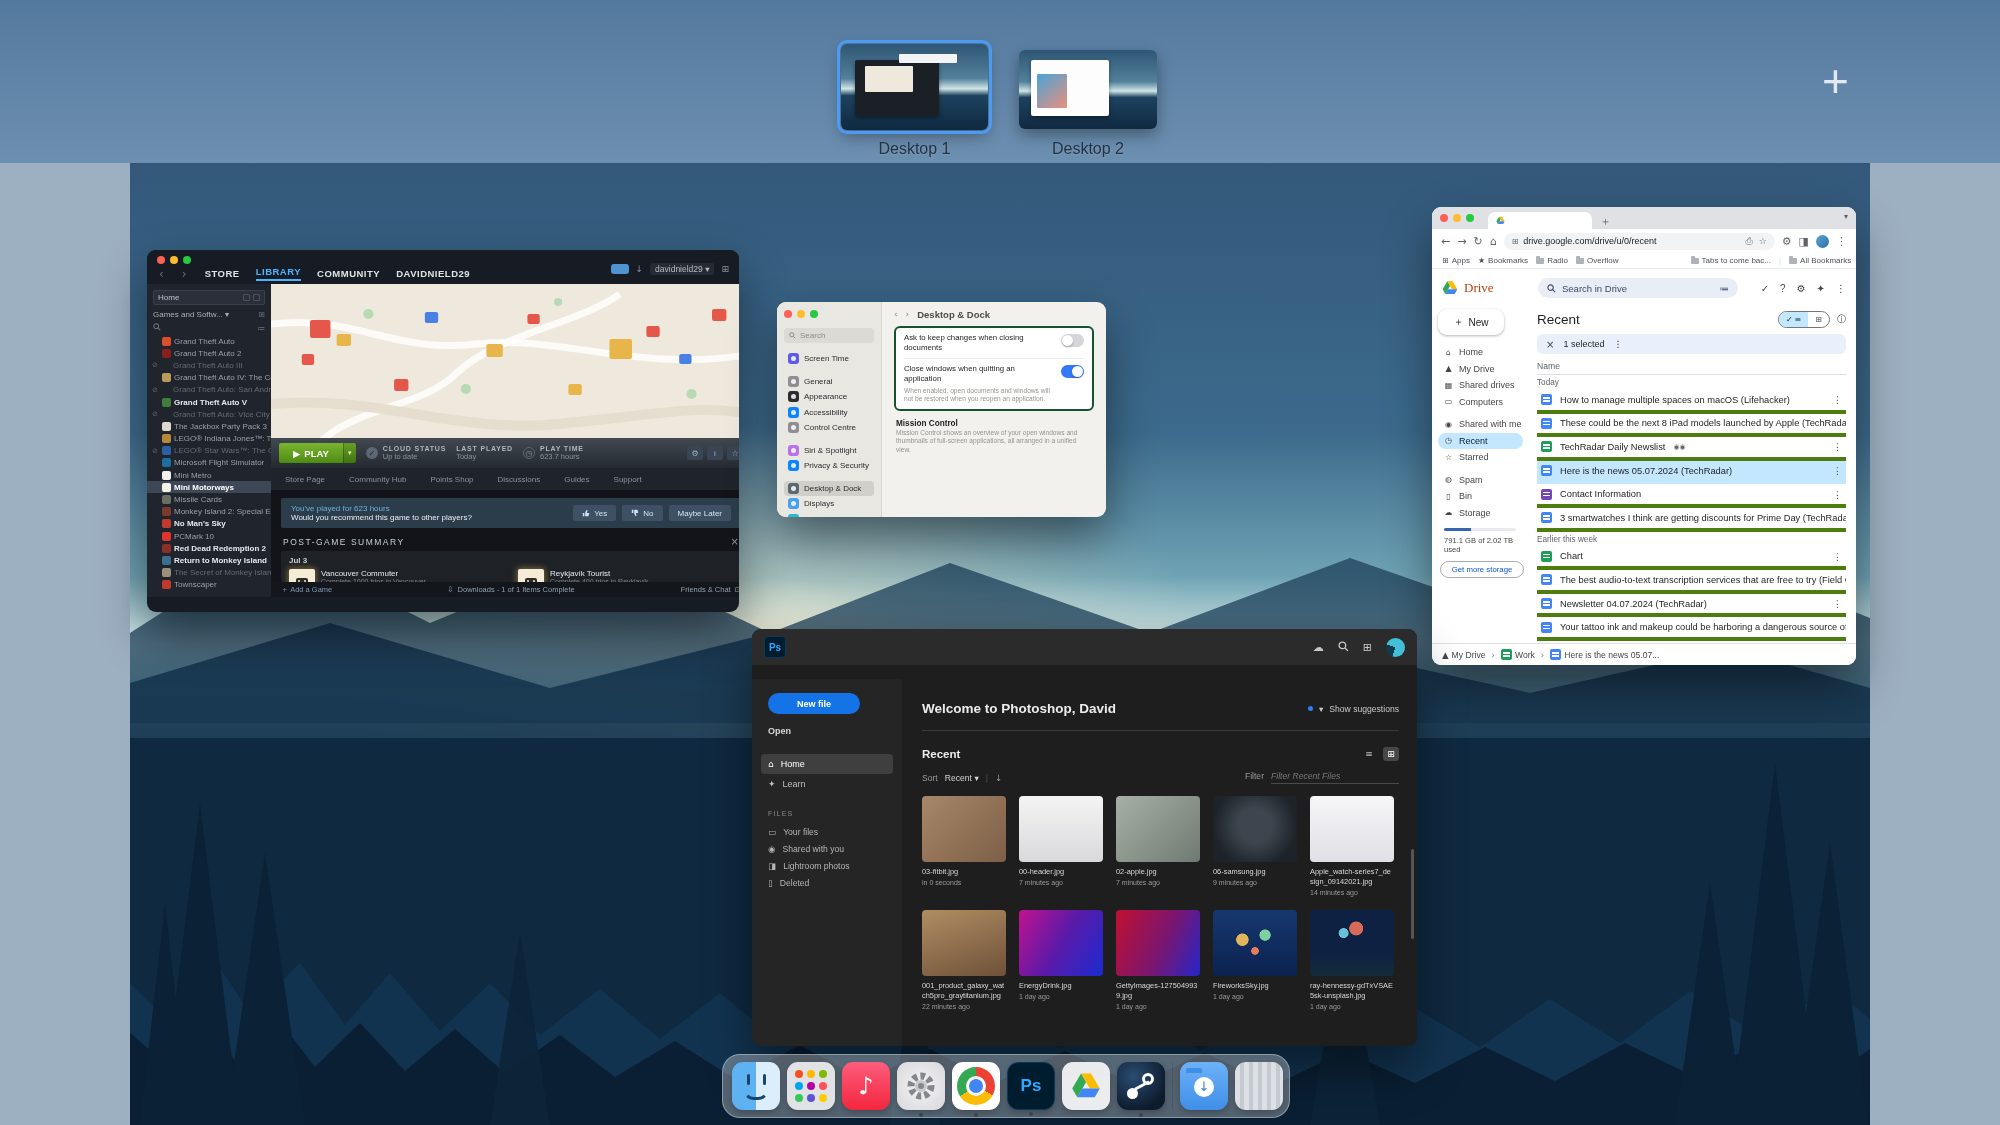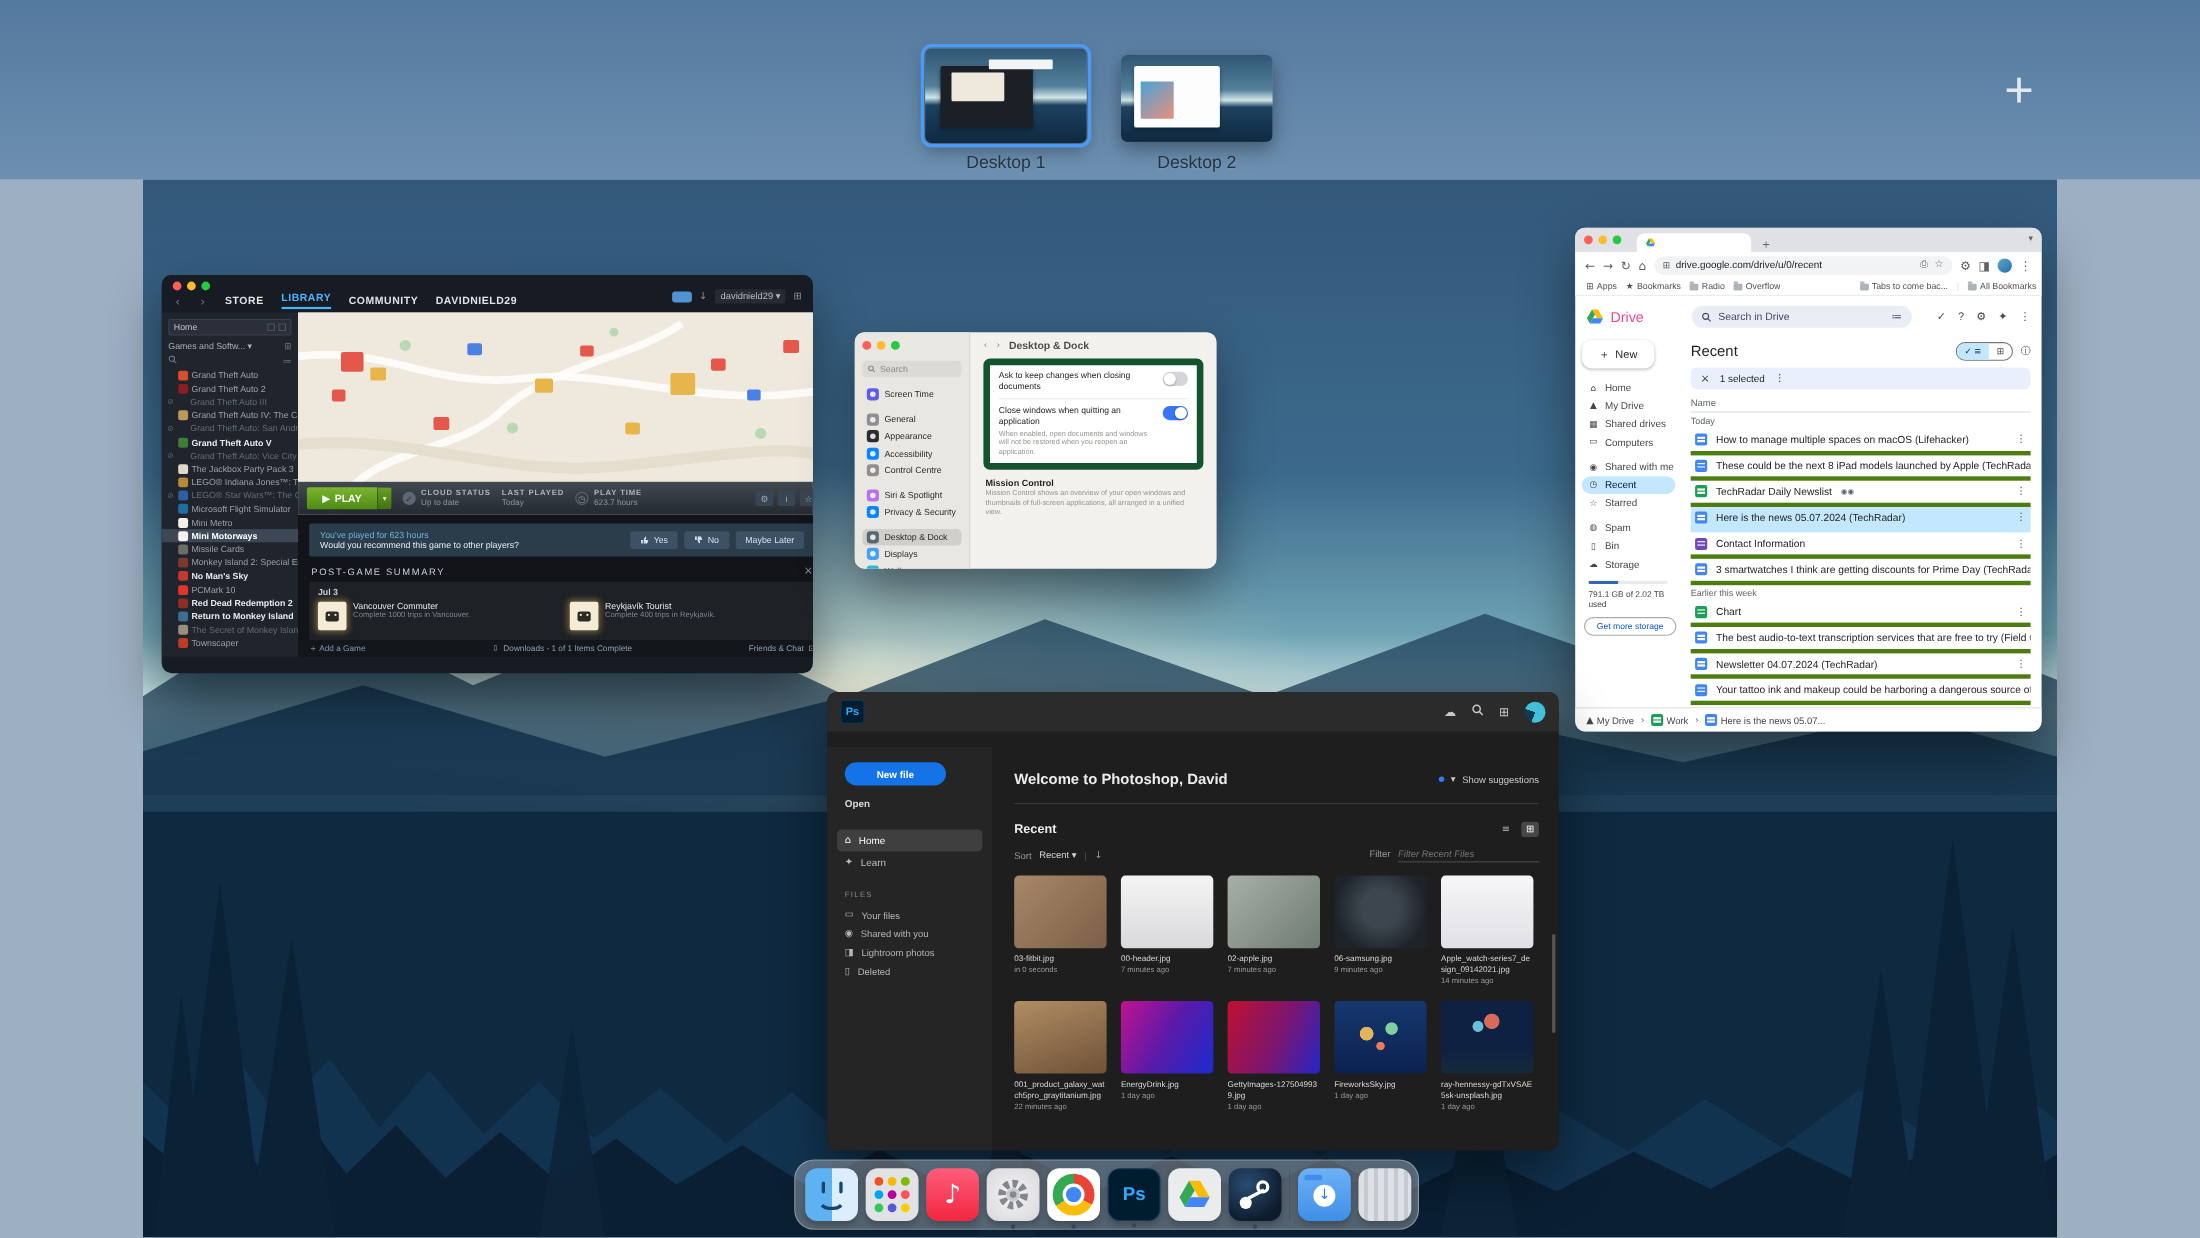--- a/index.html
+++ b/index.html
@@ -107,21 +107,21 @@
     padding:0 5px;color:#8d8b86;font-size:8px;}
   #settings-side{margin-top:8px;}
   .set-item{display:flex;align-items:center;gap:5px;height:15.5px;border-radius:4px;padding:0 4px;font-size:8px;color:#2b2b2d;white-space:nowrap;overflow:hidden;}
   .set-item.sel{background:#d1cfca;}
   .set-item .sic{width:11px;height:11px;border-radius:3px;flex:none;position:relative;}
   .set-item .sic:after{content:"";position:absolute;inset:3px;background:rgba(255,255,255,.85);border-radius:50%;}
   .set-item.gap{margin-top:7px;}
   .set-main{position:absolute;left:105px;right:0;top:0;bottom:0;padding:0 12px;}
   .set-title{display:flex;gap:8px;align-items:center;height:24px;color:#858380;font-size:9px;}
   .set-title b{color:#4e4c49;font-size:9.5px;}
-  .set-group{background:#fff;border:6px solid #14532d;border-radius:6px;padding:0 8px;}
+  .set-group{background:#fff;border:2px solid #14532d;border-radius:6px;padding:0 8px;}
   .set-row{display:flex;align-items:flex-start;justify-content:space-between;padding:5px 0;gap:8px;}
   .set-row + .set-row{border-top:1px solid #ececea;}
   .set-row .lab{font-size:7.8px;color:#1f1f21;line-height:1.3;}
   .set-row .desc{font-size:6.6px;color:#96948f;line-height:1.3;margin-top:2px;max-width:200px;}
   .tog{width:23px;height:13px;border-radius:7px;background:#d6d6da;position:relative;flex:none;margin-top:1px;}
   .tog:after{content:"";position:absolute;top:1px;left:1px;width:11px;height:11px;border-radius:50%;background:#fff;box-shadow:0 1px 2px rgba(0,0,0,.3);}
   .tog.on{background:#3478f6;}
   .tog.on:after{left:auto;right:1px;}
   .set-h{font-size:8.2px;font-weight:bold;color:#1f1f21;margin:8px 2px 1px;}
   .set-hd{font-size:6.6px;color:#96948f;margin:0 2px 5px;line-height:1.3;}
@@ -142,21 +142,21 @@
   .cr-avatar{width:13px;height:13px;border-radius:50%;background:linear-gradient(135deg,#58a6cf,#2b6fa8);}
   .cr-bkbar{height:16px;background:#fff;border-bottom:1px solid #e8eaed;display:flex;align-items:center;gap:8px;padding:0 10px;
     font-size:8px;color:#4d5156;white-space:nowrap;}
   .bk{display:flex;align-items:center;gap:3px;}
   .bk .fold{width:8px;height:6px;background:#aeb3ba;border-radius:1px;position:relative;}
   .bk .fold:before{content:"";position:absolute;top:-2px;left:0;width:4px;height:2px;background:#aeb3ba;border-radius:1px 1px 0 0;}
   .favdot{width:7px;height:7px;border-radius:2px;display:inline-block;}
   .cr-sep{color:#dadce0;}
   .dr-head{height:38px;display:flex;align-items:center;padding:0 10px;gap:8px;}
   .dr-brand{display:flex;align-items:center;gap:6px;width:88px;}
-  .dr-brand .nm{font-size:13px;color:#ec4899;}
+  .dr-brand .nm{font-size:13px;color:#c2410c;font-family:Liberation Serif, serif;}
   .dr-search{width:200px;height:20px;border-radius:10px;background:#e9eef6;display:flex;align-items:center;gap:6px;padding:0 9px;
     font-size:9.5px;color:#446;}
   .dr-search .tune{margin-left:auto;color:#446;}
   .dr-hic{display:flex;gap:11px;margin-left:auto;align-items:center;color:#444746;font-size:10px;}
   .dr-body{position:absolute;left:0;right:0;top:100px;bottom:22px;display:flex;}
   .dr-side{width:97px;flex:none;padding:2px 6px 0;position:relative;}
   .dr-new{width:66px;height:26px;background:#fff;border-radius:9px;box-shadow:0 1px 3px rgba(0,0,0,.3);
     display:flex;align-items:center;justify-content:center;gap:5px;font-size:10px;color:#1f1f1f;}
   #drive-side{margin-top:9px;}
   .dr-item{display:flex;align-items:center;gap:6px;height:16.5px;border-radius:8px;padding:0 6px;font-size:9px;color:#444746;white-space:nowrap;}
@@ -536,20 +536,28 @@
                   <div class="hval">623.7 hours</div>
                 </span>
             </div>
             <div class="st-heroicons">
               <span class="hb glyph">⚙</span>
               <span class="hb">i</span>
               <span class="hb glyph">☆</span>
             </div>
           </div>
         </div>
+        <div class="st-tabs" id="steam-tabs">
+            <span>Store Page</span>
+            <span>Community Hub</span>
+            <span>Points Shop</span>
+            <span>Discussions</span>
+            <span>Guides</span>
+            <span>Support</span>
+          </div>
         <div class="st-reco">
           <div>
             <div class="r1">You've played for 623 hours</div>
             <div class="r2">Would you recommend this game to other players?</div>
           </div>
           <div class="rbtns">
             <span class="rbtn">
                 <svg width="8" height="8" viewBox="0 0 10 10">
                   <path d="M1 5h2v4H1zM4 9V4l2-3 1 1-1 3h3v1l-1 3z" fill="#cfe3f2"></path>
                 </svg>

